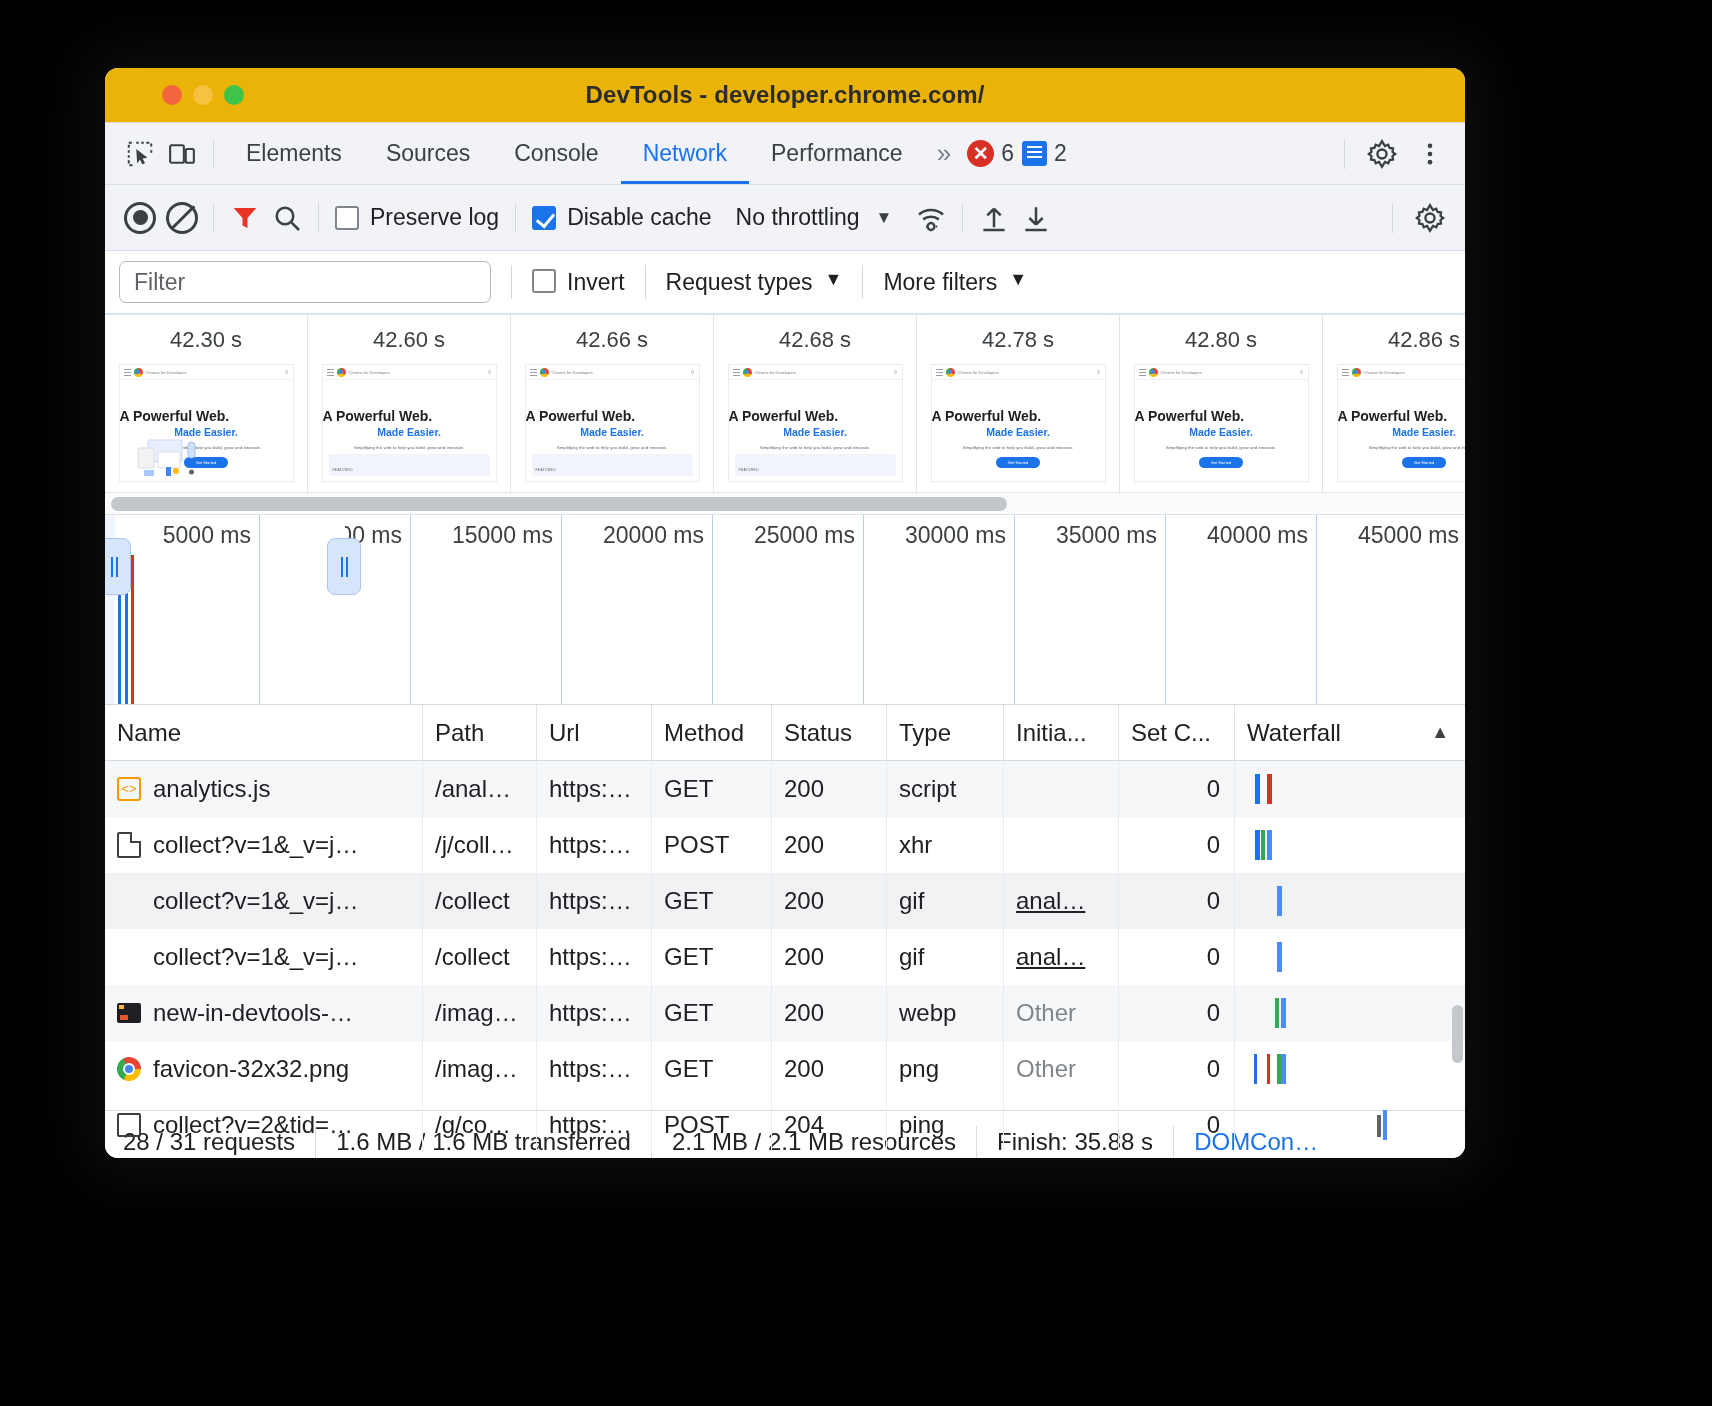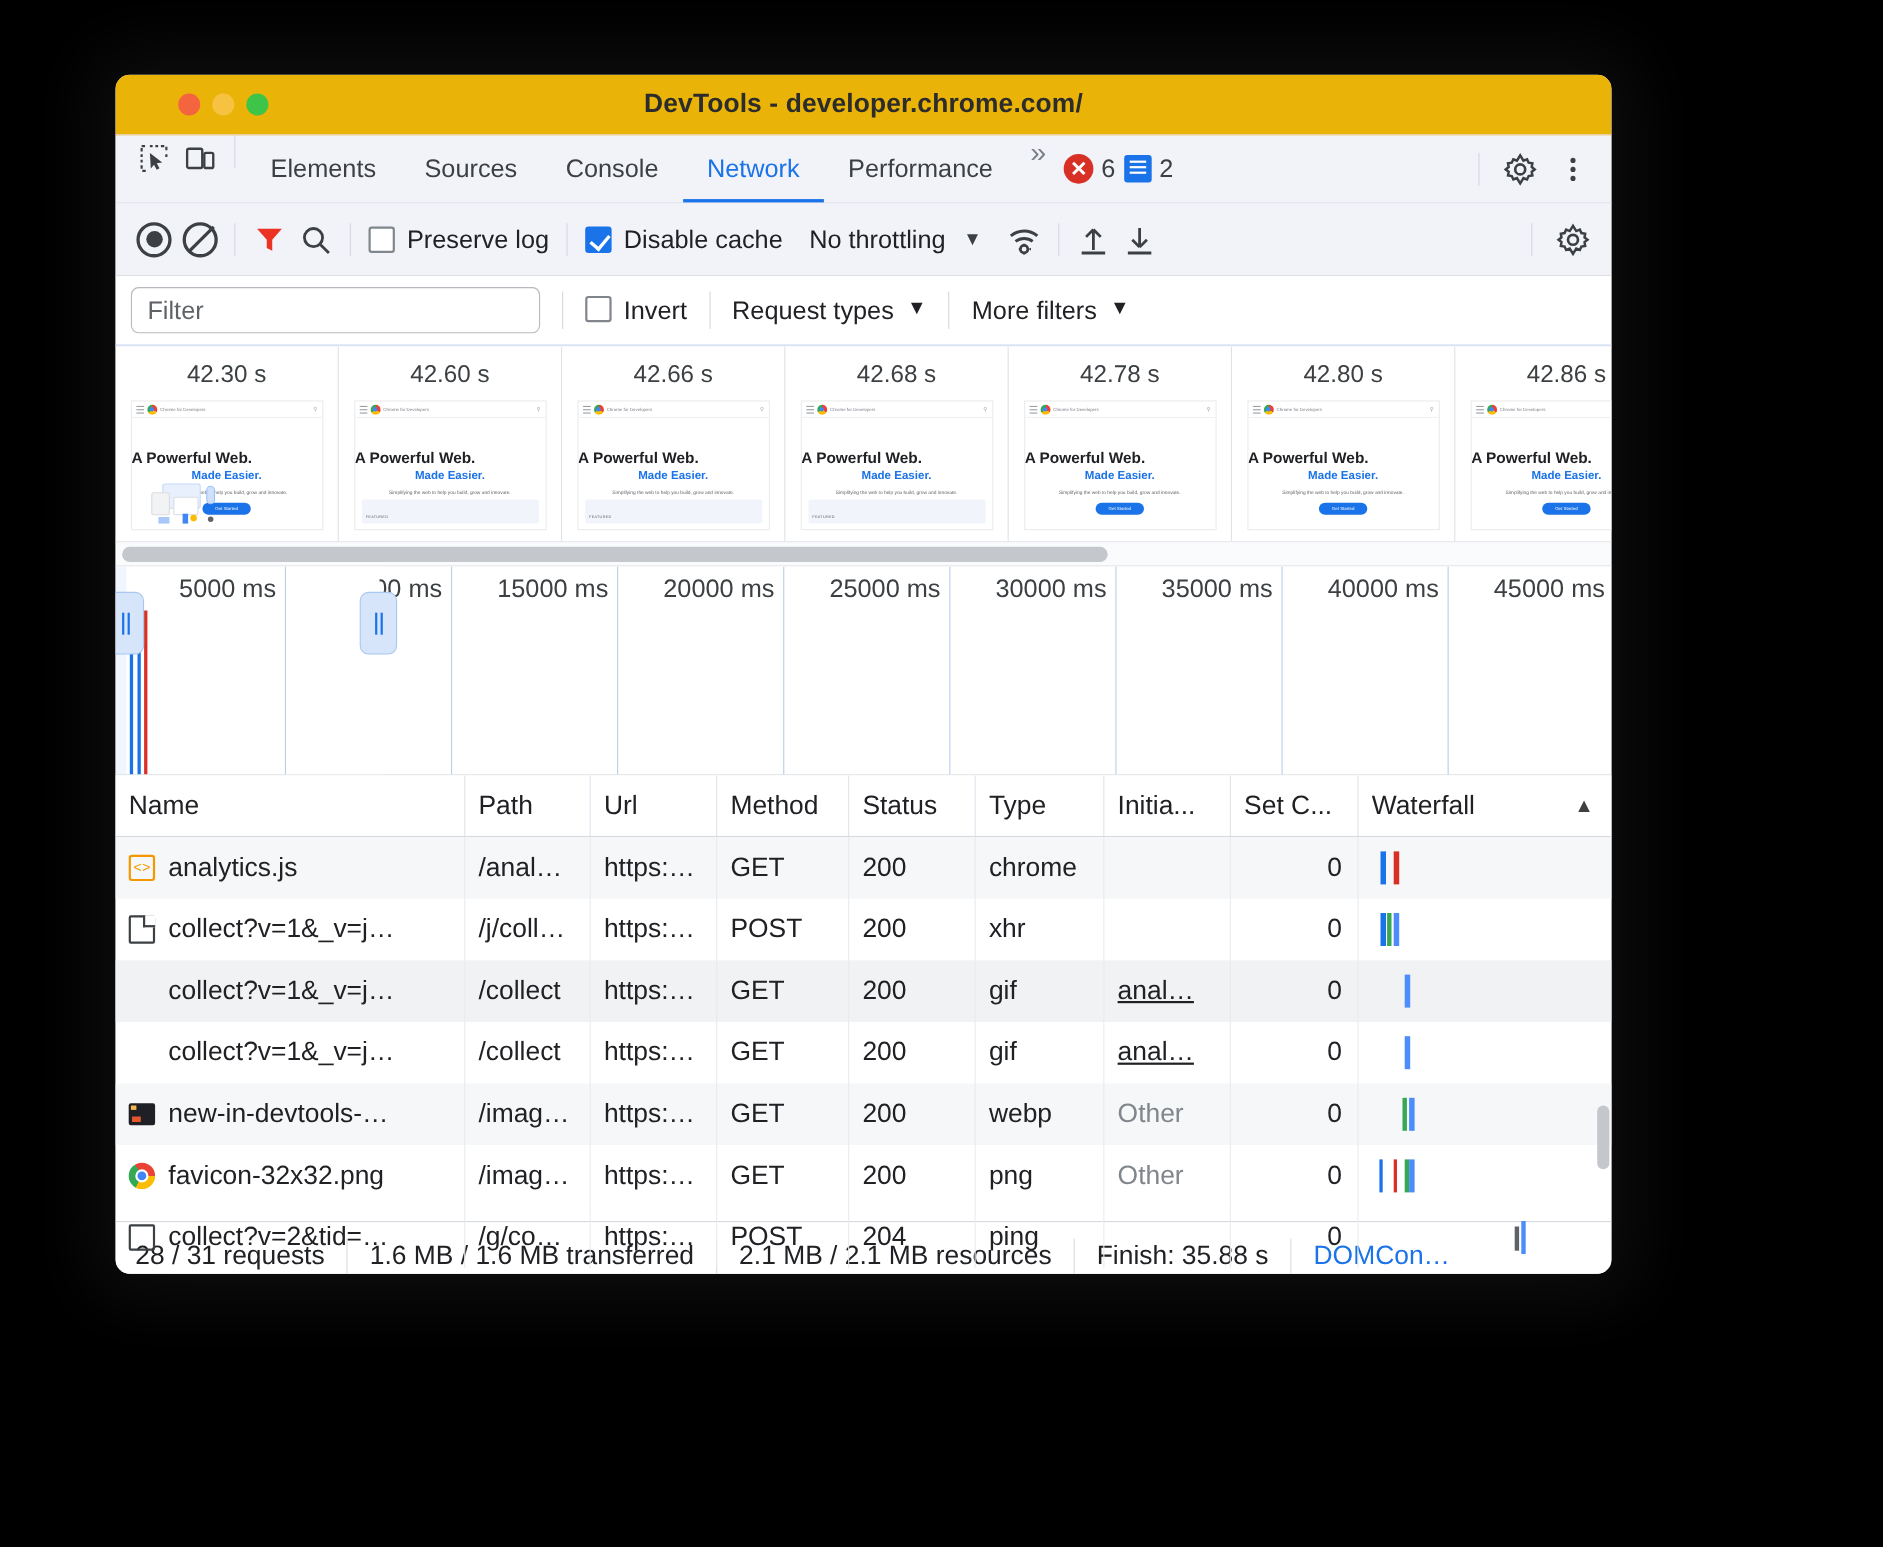--- a/index.html
+++ b/index.html
@@ -44,21 +44,21 @@
     position: absolute; left: 0; right: 0; text-align: center;
     font-size: 24px; font-weight: bold; color: #2c2c2c;
     letter-spacing: 0.1px;
   }
 
   
   .tabstrip {
     height: 62px;
     background: #f1f3f9;
     border-bottom: 1px solid #dcdfe6;
-    display: flex; 
+    display: flex; align-items: center;
     padding: 0 14px;
   }
   .icon-btn {
     width: 42px; height: 42px;
     display: flex; align-items: center; justify-content: center;
     color: #3c4043;
   }
   .vsep { width: 1px; height: 30px; background: #d4d7de; margin: 0 10px; }
   .tabs { display: flex; align-items: center; height: 100%; }
   .tab {
@@ -685,21 +685,21 @@
           <div class="td" style="width:318px">
             <span class="name-cell">
               <span class="ficon script">&lt;&gt;</span>
               <span>analytics.js</span>
             </span>
           </div>
           <div class="td" style="width:114px">/anal…</div>
           <div class="td" style="width:115px">https:…</div>
           <div class="td" style="width:120px">GET</div>
           <div class="td" style="width:115px">200</div>
-          <div class="td" style="width:117px">chrome</div>
+          <div class="td" style="width:117px">script</div>
           <div class="td" style="width:115px"></div>
           <div class="td num" style="width:116px">0</div>
           <div class="td wf" style="width:230px">
             <span class="wf-bar" style="left:20px;background:#1a73e8"></span>
             <span class="wf-bar" style="left:32px;background:#d93025"></span>
           </div>
         </div>
 
         <div class="trow">
           <div class="td" style="width:318px">

